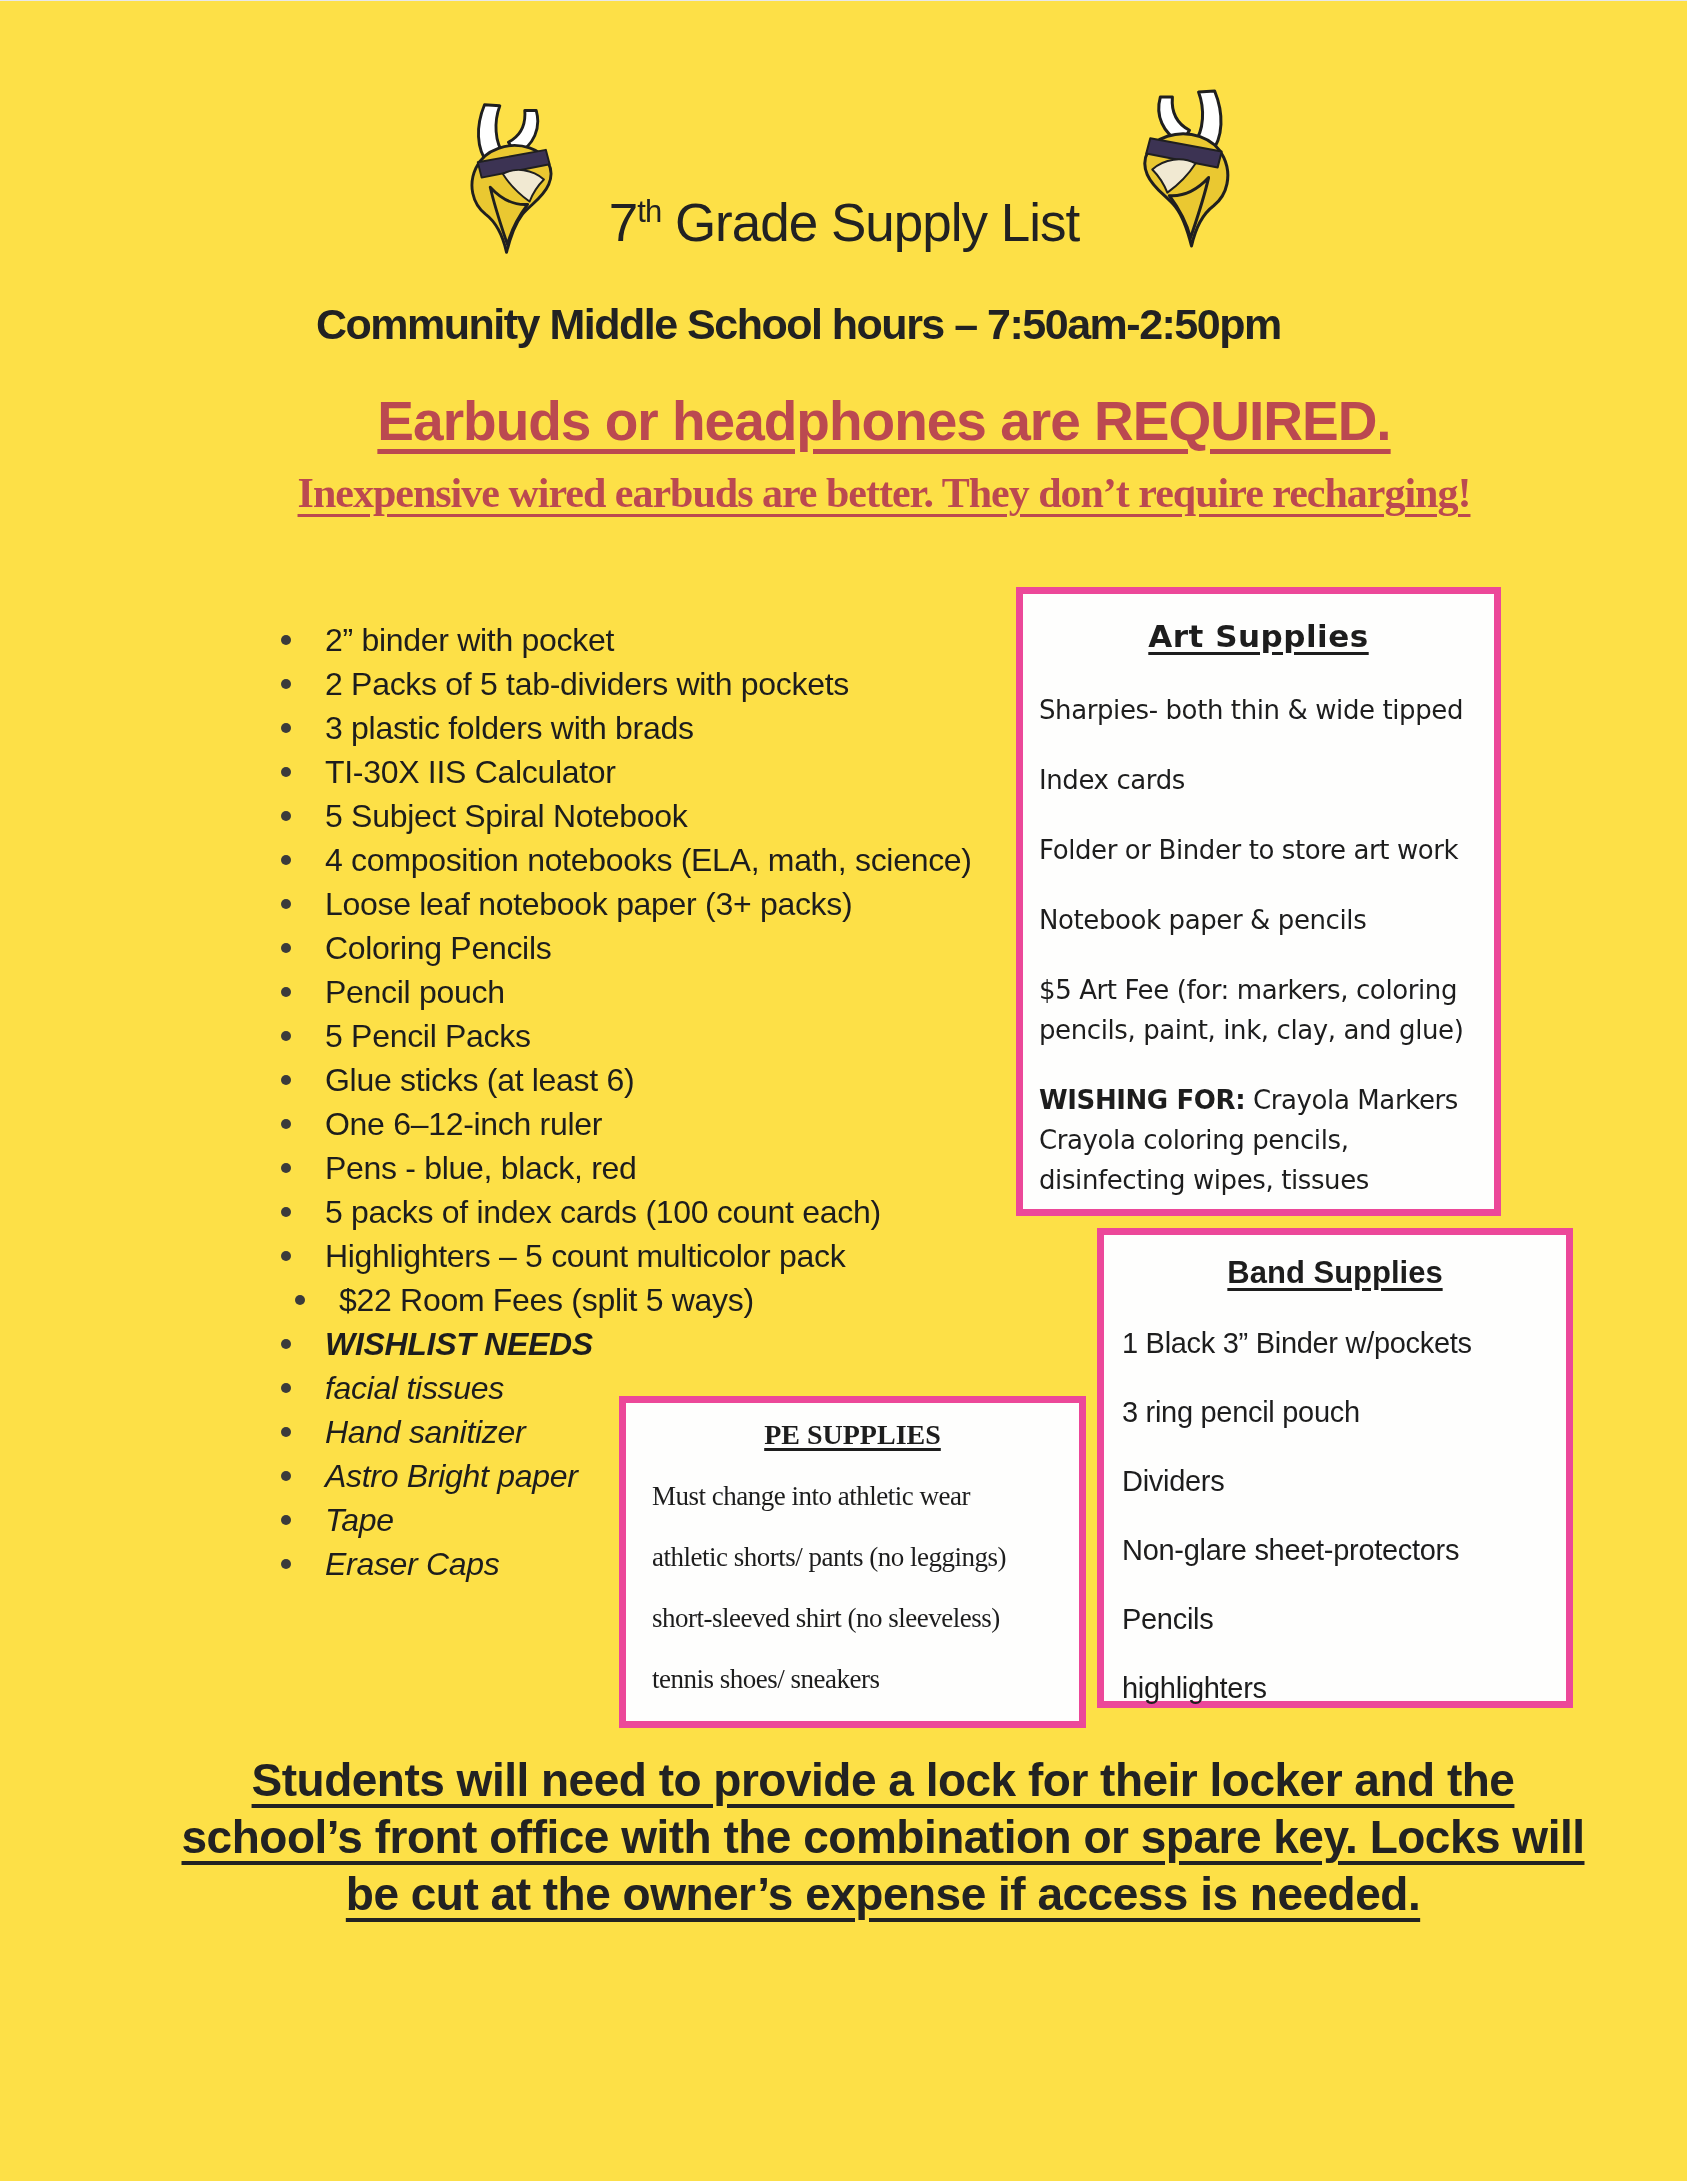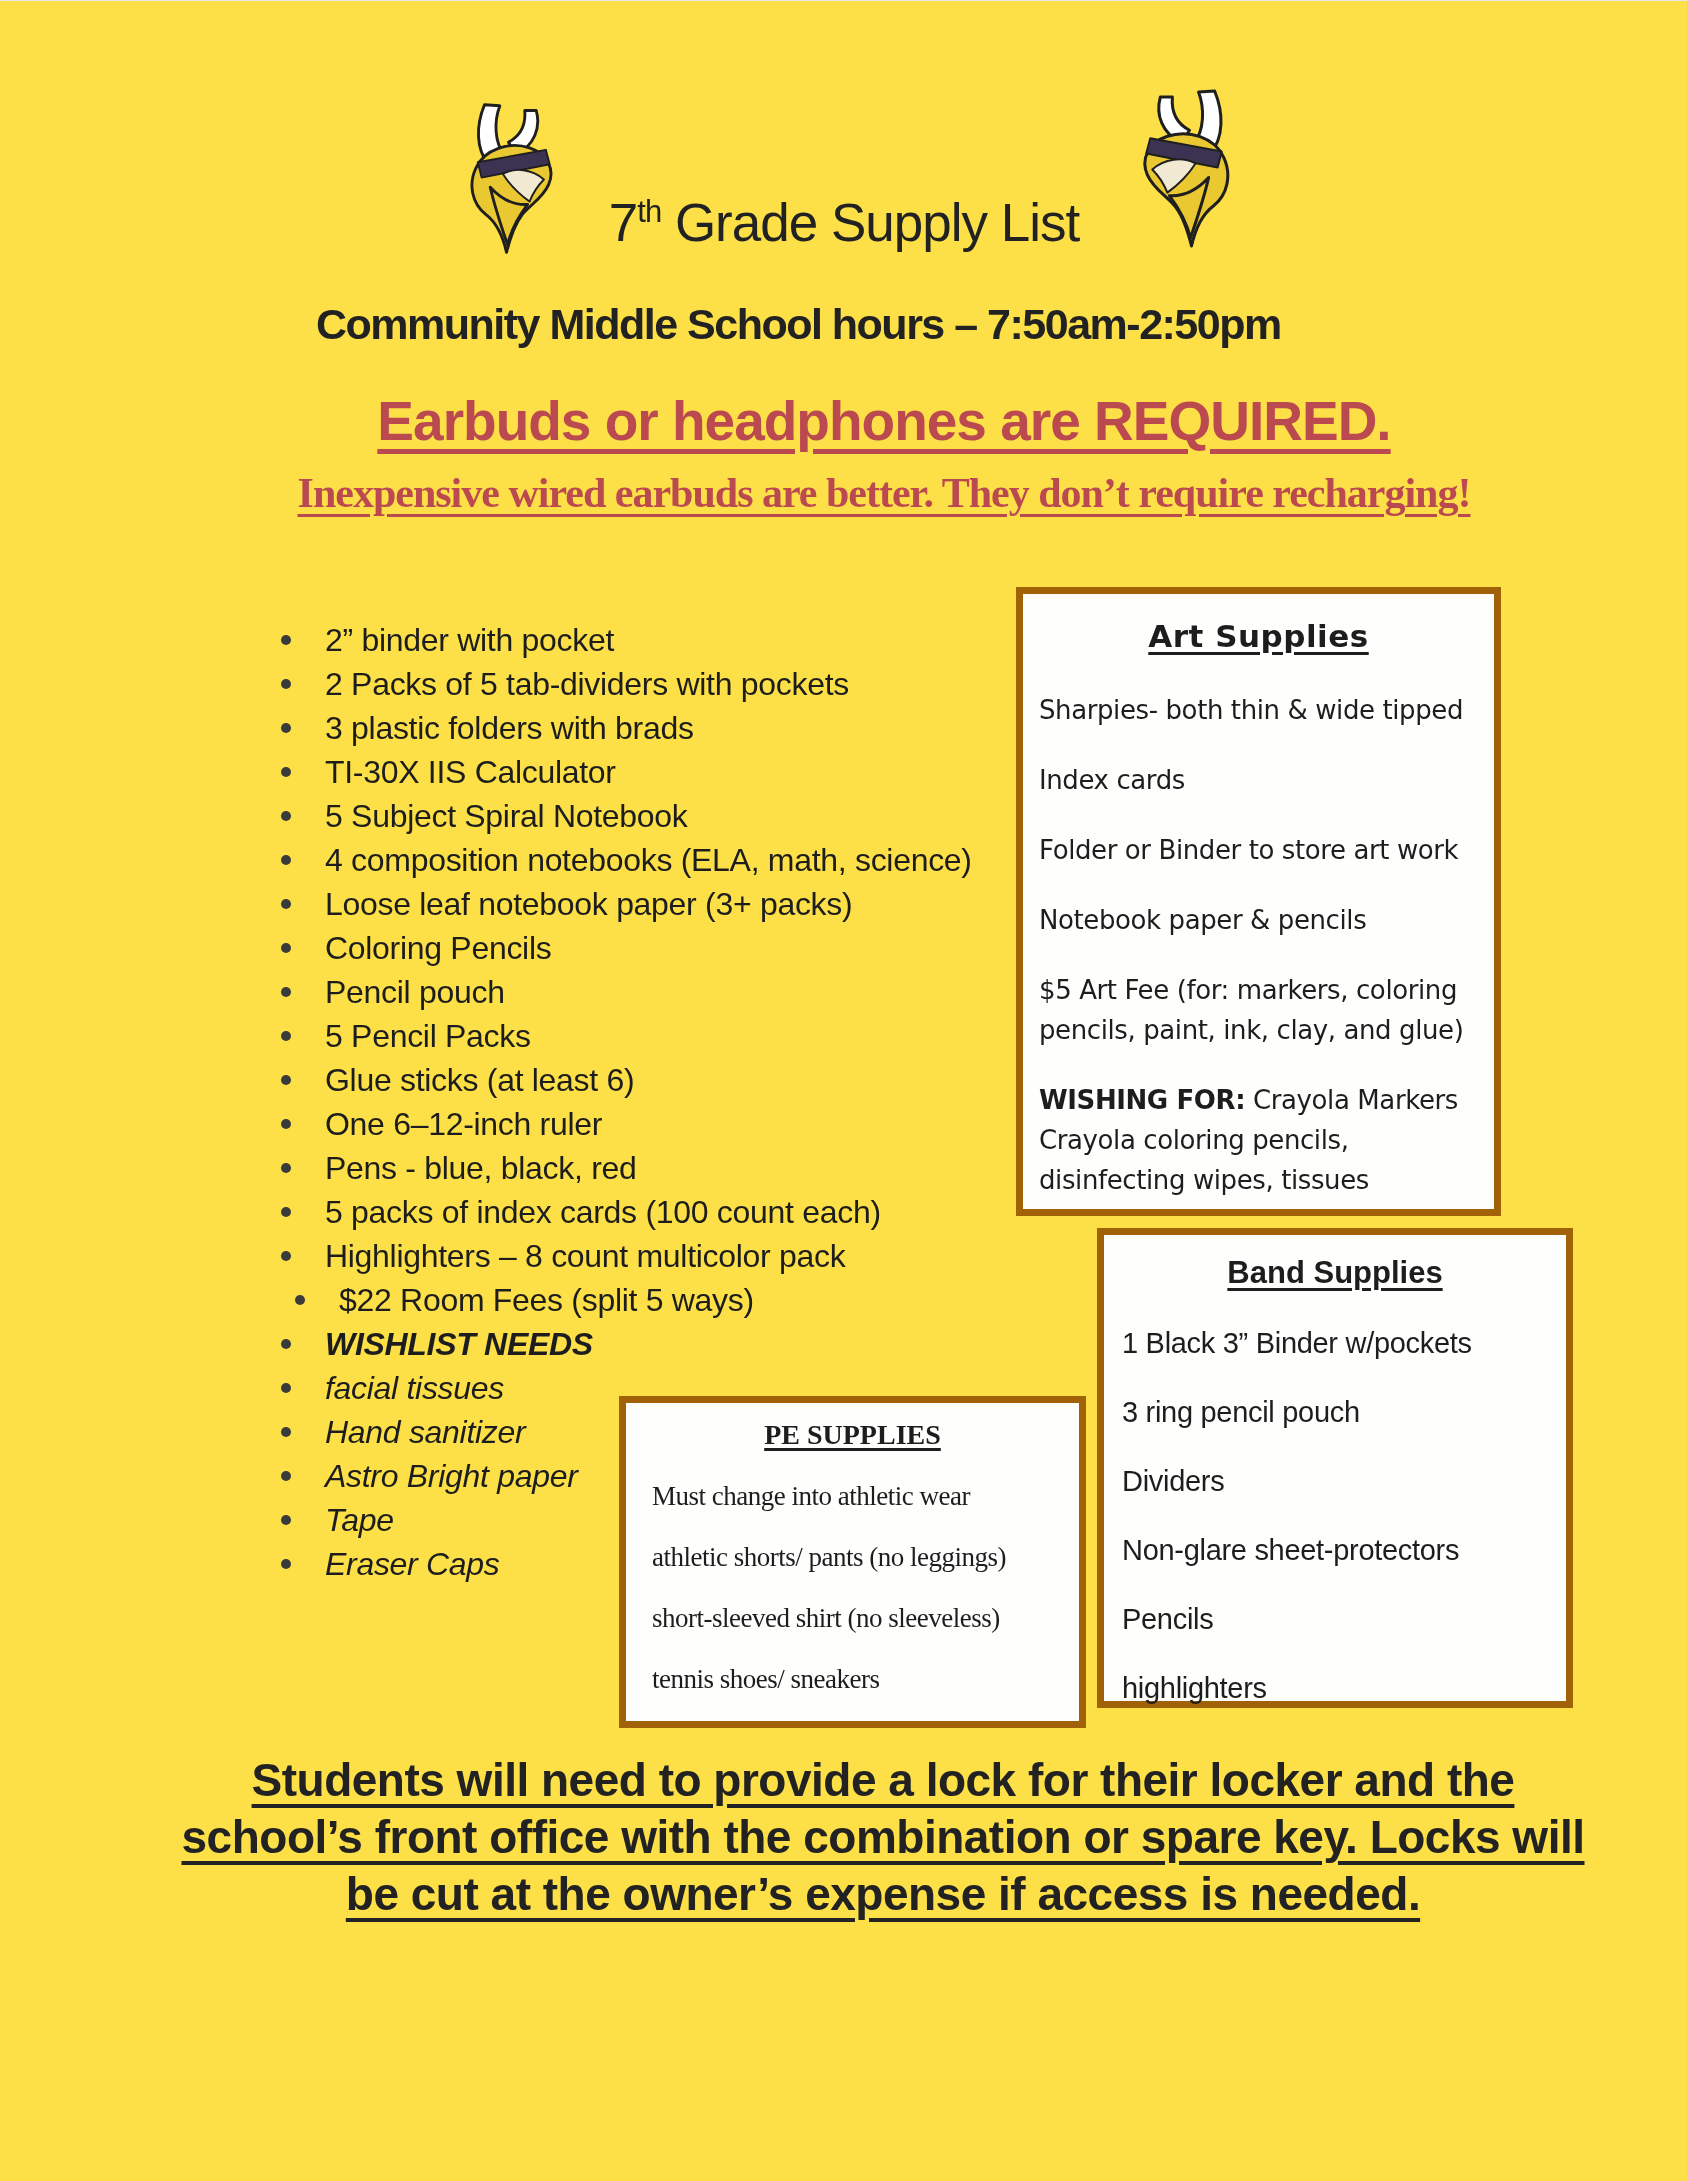--- a/index.html
+++ b/index.html
@@ -51,21 +51,21 @@
   .supply-list li::before {
     content:""; position:absolute; left:-44px; top:17px;
     width:10px; height:10px; border-radius:50%; background:#3b3b3b;
   }
   .supply-list li.wish-header { font-weight:700; font-style:italic; }
   .supply-list li.wish { font-style:italic; }
   .supply-list li.indent { padding-left:14px; }
   .supply-list li.indent::before { left:-30px; }
 
   
-  .box { position:absolute; border:7px solid #a16207; background:#fefefd; }
+  .box { position:absolute; border:7px solid #ec4899; background:#fefefd; }
 
   .art-box { left:1016px; top:586px; width:485px; height:629px; padding:16px 16px; font-family:"DejaVu Sans", sans-serif; }
   .art-box h2 { text-align:center; font-size:31px; font-weight:700; letter-spacing:0.5px;
                 text-decoration:underline; text-decoration-thickness:3px; text-underline-offset:5px; margin-top:8px; }
   .art-box p  { font-size:26px; letter-spacing:-0.4px; line-height:40px; margin-top:30px; }
   .art-box p.first { margin-top:36px; }
   .art-box .wish-label { font-weight:700; }
 
   .band-box { left:1097px; top:1227px; width:476px; height:480px; padding:14px 18px; }
   .band-box h2 { text-align:center; font-size:31px; font-weight:700;
@@ -128,21 +128,21 @@
     <li>5 Subject Spiral Notebook</li>
     <li>4 composition notebooks (ELA, math, science)</li>
     <li>Loose leaf notebook paper (3+ packs)</li>
     <li>Coloring Pencils</li>
     <li>Pencil pouch</li>
     <li>5 Pencil Packs</li>
     <li>Glue sticks (at least 6)</li>
     <li>One 6–12-inch ruler</li>
     <li>Pens - blue, black, red</li>
     <li>5 packs of index cards (100 count each)</li>
-    <li>Highlighters – 8 count multicolor pack</li>
+    <li>Highlighters – 5 count multicolor pack</li>
     <li class="indent">$22 Room Fees (split 5 ways)</li>
     <li class="wish-header">WISHLIST NEEDS</li>
     <li class="wish">facial tissues</li>
     <li class="wish">Hand sanitizer</li>
     <li class="wish">Astro Bright paper</li>
     <li class="wish">Tape</li>
     <li class="wish">Eraser Caps</li>
   </ul>
 
   <section class="box art-box">

